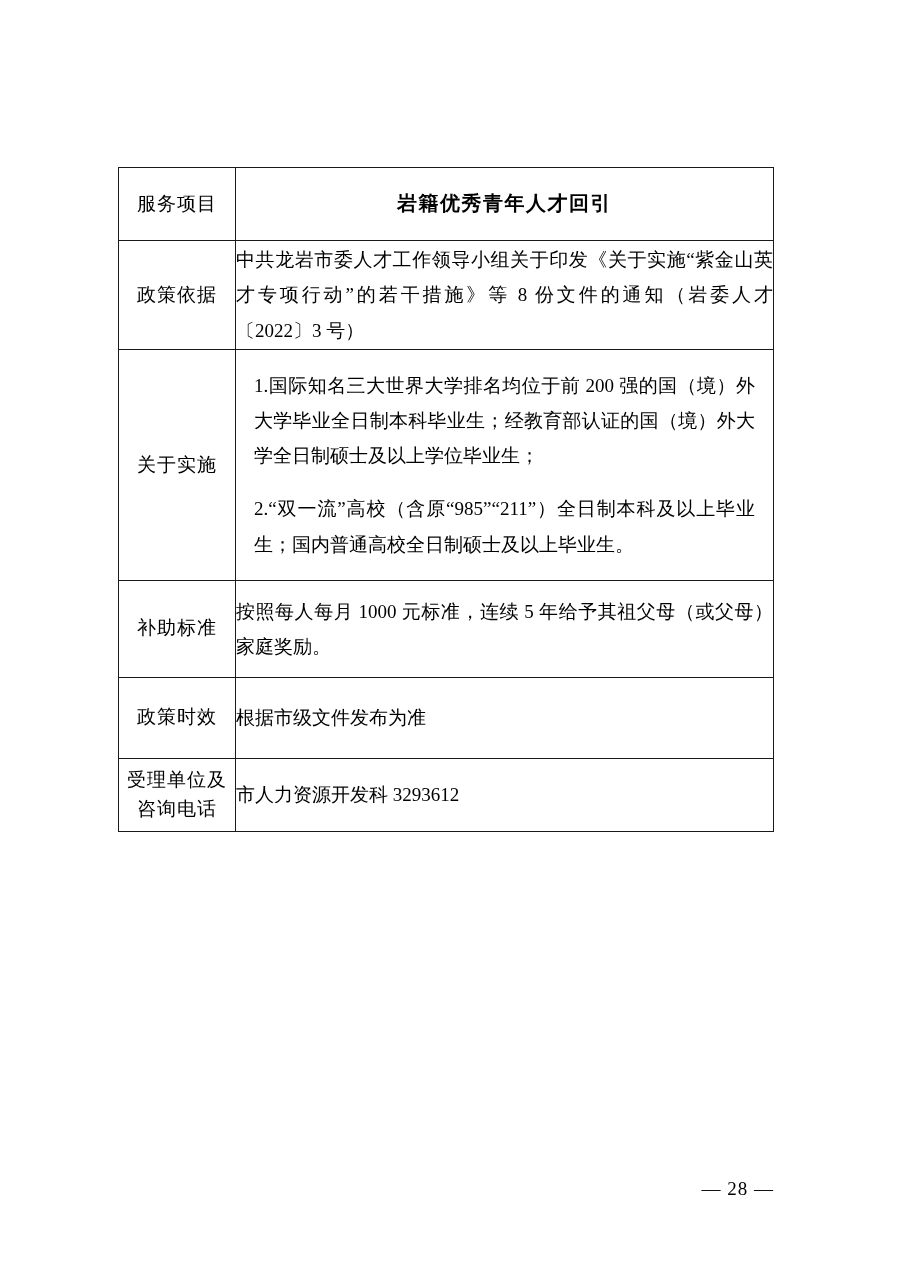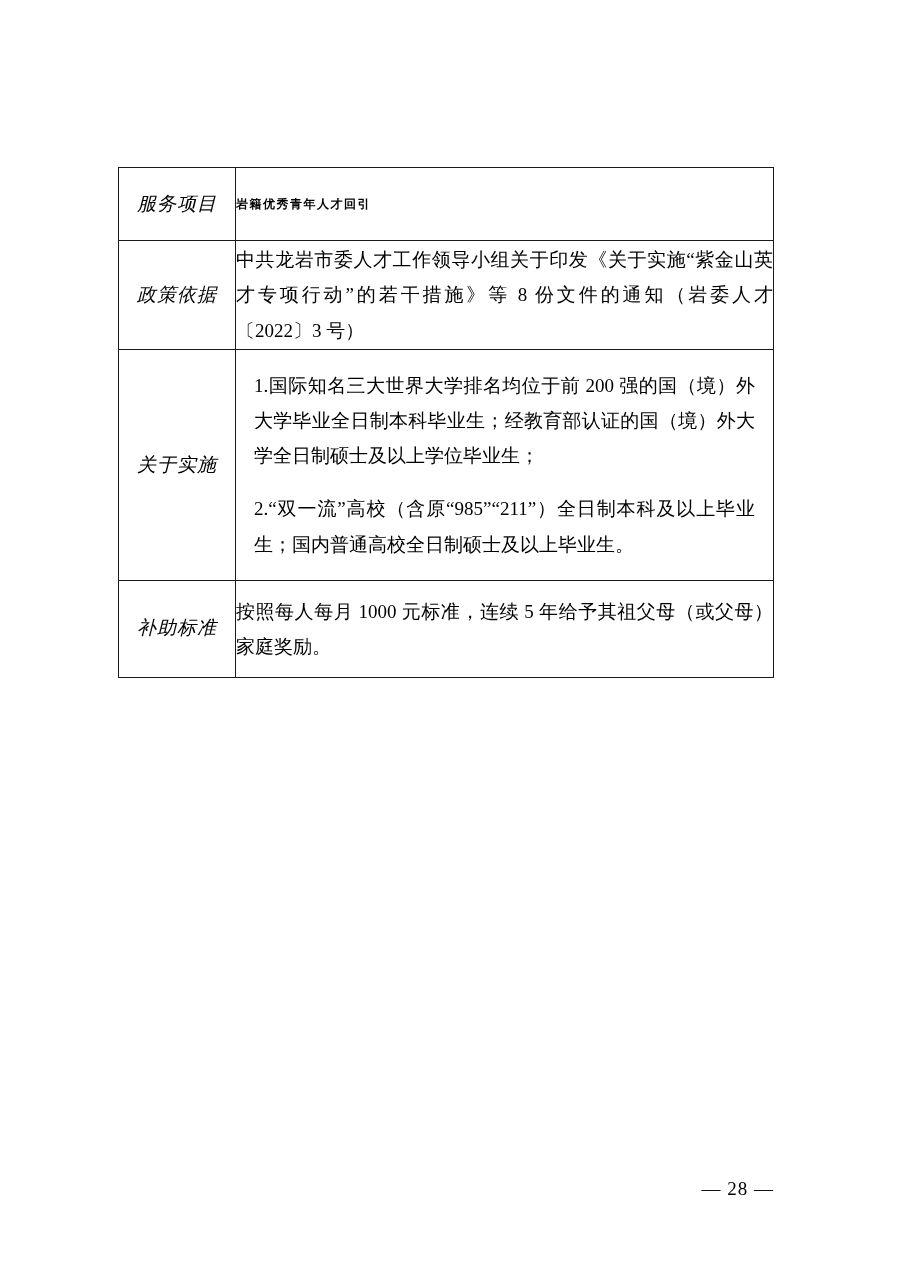--- a/index.html
+++ b/index.html
@@ -37,33 +37,34 @@
     padding: 0;
   }
   .label-cell {
     width: 116px;
     text-align: center;
     font-size: 19px;
     letter-spacing: 1px;
     line-height: 1.5;
     padding: 8px 4px;
     font-family: "Liberation Serif", "DejaVu Serif", serif;
-    font-style: italic;
   }
   .value-cell {
     padding: 14px 18px 14px 20px;
     font-size: 19px;
     line-height: 1.85;
     text-align: justify;
     text-justify: inter-ideograph;
   }
   .row-title .value-cell {
+    text-align: center;
     font-weight: bold;
-    font-size: 12px;
+    font-size: 20px;
     letter-spacing: 1.5px;
+    font-family: Liberation Mono, monospace;
   }
   .row-title .label-cell,
   .row-title .value-cell {
     height: 72px;
   }
   .row-basis .value-cell { height: 108px; }
   .row-target .value-cell { height: 188px; }
   .row-standard .value-cell { height: 96px; }
   .row-validity .value-cell { height: 80px; }
   .row-unit .value-cell { height: 72px; }
@@ -100,18 +101,29 @@
         <td class="label-cell">关于实施</td>
         <td class="value-cell">
           <p class="para">1.国际知名三大世界大学排名均位于前 200 强的国（境）外大学毕业全日制本科毕业生；经教育部认证的国（境）外大学全日制硕士及以上学位毕业生；</p>
           <p class="para">2.“双一流”高校（含原“985”“211”）全日制本科及以上毕业生；国内普通高校全日制硕士及以上毕业生。</p>
         </td>
       </tr>
       <tr class="row-standard">
         <td class="label-cell">补助标准</td>
         <td class="value-cell">按照每人每月 1000 元标准，连续 5 年给予其祖父母（或父母）家庭奖励。</td>
       </tr>
+      <tr class="row-validity">
+        <td class="label-cell">政策时效</td>
+        <td class="value-cell">根据市级文件发布为准</td>
+      </tr>
+      <tr class="row-unit">
+        <td class="label-cell">
+          <div>受理单位及</div>
+          <div>咨询电话</div>
+        </td>
+        <td class="value-cell">市人力资源开发科  3293612</td>
+      </tr>
     </tbody>
   </table>
 
   <div class="page-number">— 28 —</div>
 
 </div>
 
 </body></html>

